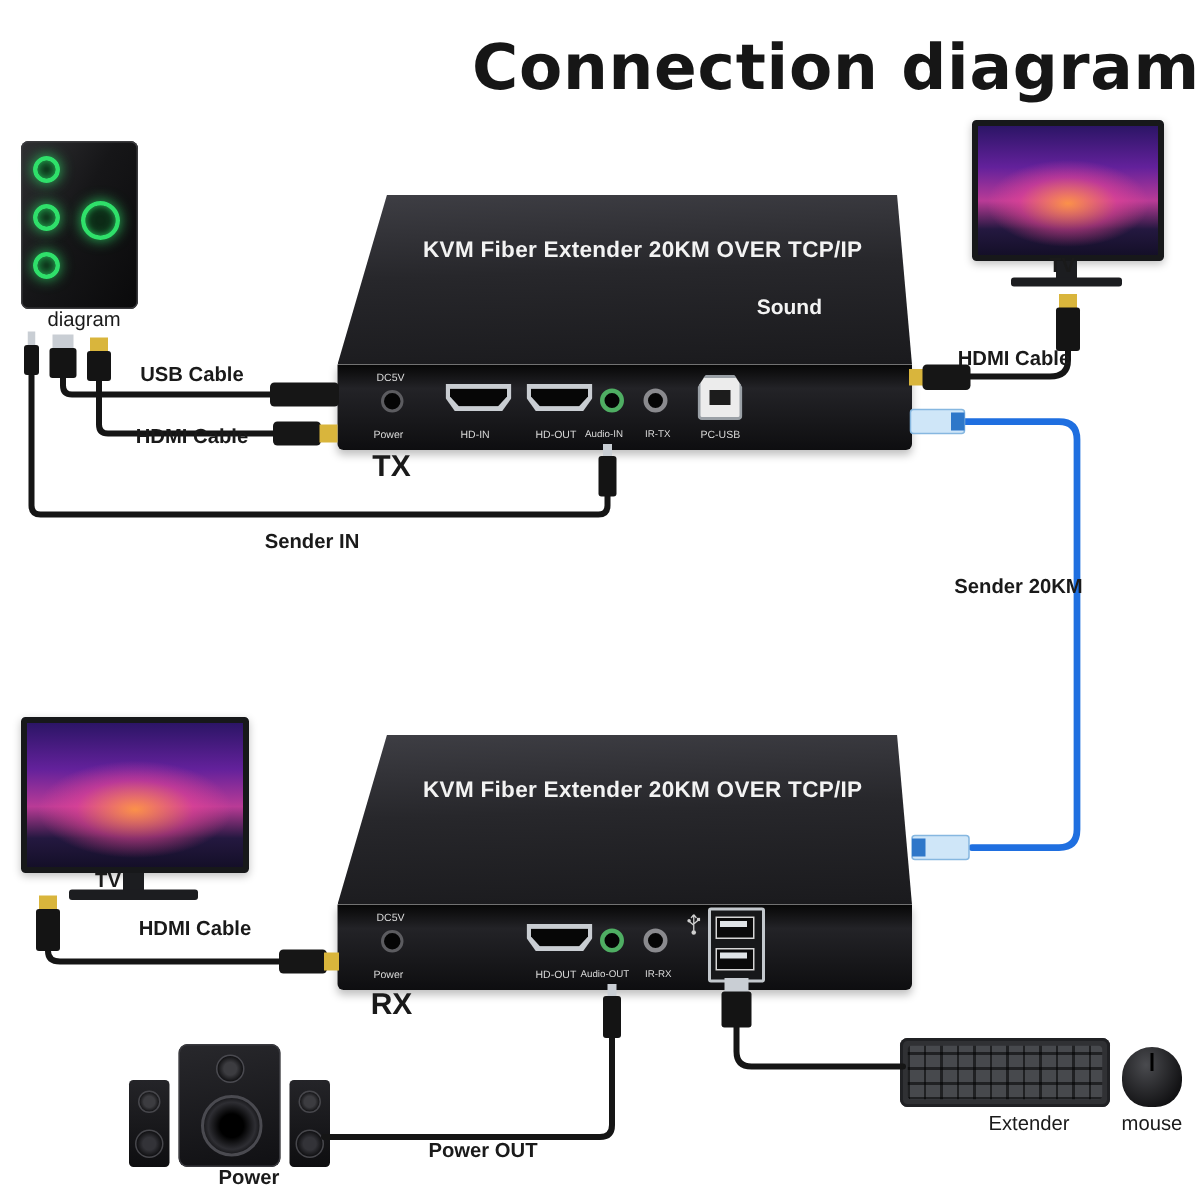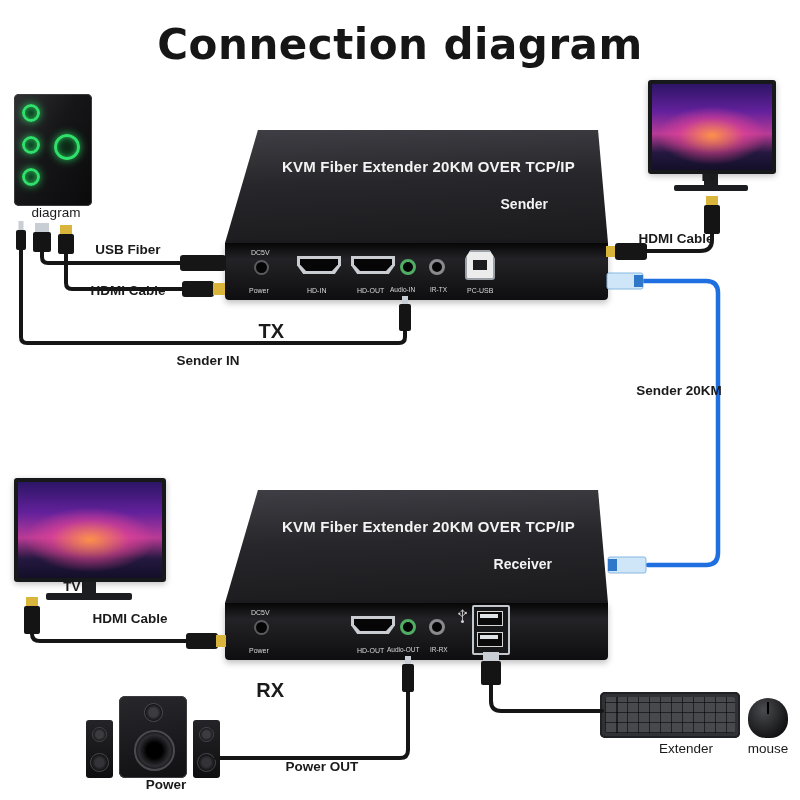--- a/index.html
+++ b/index.html
@@ -1,22 +1,22 @@
 <!DOCTYPE html>
 <html><head>
 <meta charset="utf-8">
 <style>
   html,body{margin:0;padding:0;background:#ffffff;}
   .canvas{position:relative;width:800px;height:800px;background:#ffffff;overflow:hidden;
           font-family:"Liberation Sans",sans-serif;color:#1a1a1a;}
-  .title{position:absolute;top:20px;left:0;right:0;text-align:center;font-size:42px;
+  .title{position:absolute;top:20px;left:0;right:0;text-align:right;font-size:42px;
          font-weight:800;letter-spacing:.5px;color:#161616;z-index:3;
          font-family:"DejaVu Sans","Liberation Sans",sans-serif;}
   .lbl{position:absolute;font-size:13.5px;font-weight:600;text-align:center;color:#1a1a1a;z-index:3;}
-  .lbl.big{font-size:20px;font-weight:700;text-align:right;margin-top:20px;}
+  .lbl.big{font-size:20px;font-weight:700;text-align:center;}
   .lbl.bold{font-weight:700;}
 
   
   .device{position:absolute;width:383px;height:172px;z-index:1;}
   .top-face{position:absolute;left:0;top:0;width:100%;height:113px;
             clip-path:polygon(8.6% 0,97.4% 0,100% 100%,0 100%);
             background:linear-gradient(178deg,#3e3e44 0%,#27272b 45%,#1a1a1d 100%);}
   .front-face{position:absolute;left:0;top:113px;width:100%;height:57px;border-radius:0 0 4px 4px;
               background:linear-gradient(180deg,#060606 0%,#232327 28%,#0e0e10 100%);
               box-shadow:0 3px 6px rgba(0,0,0,.25);}
@@ -106,21 +106,21 @@
 
   <div class="tv" style="left:14px;top:478px;width:152px;height:124px">
     <div class="tv-screen" style="width:144px;height:96px"></div>
     <div class="tv-neck" style="left:68px;top:104px;width:14px;height:12px"></div>
     <div class="tv-base" style="left:32px;top:115px;width:86px;height:7px"></div>
   </div>
 
   <div class="device" style="left:225px;top:130px">
     <div class="top-face">
       <div class="panel-title">KVM Fiber Extender 20KM OVER TCP/IP</div>
-      <div class="role">Sender</div>
+      <div class="role">Sound</div>
     </div>
     <div class="front-face">
       <span class="port-label" style="left:26px;top:6px">DC5V</span>
       <div class="jack" style="left:29px;top:17px;width:15px;height:15px;border:2px solid #5c5c60"></div>
       <span class="port-label" style="left:24px;top:44px">Power</span>
       <div class="hdmi-port" style="left:72px;top:13px"></div>
       <span class="port-label" style="left:82px;top:44px">HD-IN</span>
       <div class="hdmi-port" style="left:126px;top:13px"></div>
       <span class="port-label" style="left:132px;top:44px">HD-OUT</span>
       <div class="jack" style="left:175px;top:16px;width:16px;height:16px;border:3px solid #4fae63"></div>
@@ -128,21 +128,20 @@
       <div class="jack" style="left:204px;top:16px;width:16px;height:16px;border:3px solid #8a8a8e"></div>
       <span class="port-label" style="left:205px;top:44px;font-size:6.5px">IR-TX</span>
       <div class="usb-b" style="left:240px;top:7px"></div>
       <span class="port-label" style="left:242px;top:44px">PC-USB</span>
     </div>
   </div>
 
   <div class="device" style="left:225px;top:490px">
     <div class="top-face">
       <div class="panel-title">KVM Fiber Extender 20KM OVER TCP/IP</div>
-      <div class="role" style="right:56px">Receiver</div>
     </div>
     <div class="front-face">
       <span class="port-label" style="left:26px;top:6px">DC5V</span>
       <div class="jack" style="left:29px;top:17px;width:15px;height:15px;border:2px solid #5c5c60"></div>
       <span class="port-label" style="left:24px;top:44px">Power</span>
       <div class="hdmi-port" style="left:126px;top:13px"></div>
       <span class="port-label" style="left:132px;top:44px">HD-OUT</span>
       <div class="jack" style="left:175px;top:16px;width:16px;height:16px;border:3px solid #4fae63"></div>
       <span class="port-label" style="left:162px;top:44px;font-size:6.5px">Audio-OUT</span>
       <div class="jack" style="left:204px;top:16px;width:16px;height:16px;border:3px solid #8a8a8e"></div>
@@ -233,21 +232,21 @@
       <rect x="405" y="656" width="6" height="9" fill="#c9ced4"></rect>
         <rect x="402" y="664" width="12" height="28" rx="2" fill="#141414"></rect>
     </g>
     <g>
       <rect x="483" y="652" width="16" height="10" fill="#c9ced4"></rect>
         <rect x="481" y="661" width="20" height="24" rx="2" fill="#141414"></rect>
     </g>
   </svg>
 
   <div class="lbl" style="left:16px;top:205px;width:80px;font-weight:400">diagram</div>
-  <div class="lbl" style="left:86px;top:242px;width:84px">USB Fiber</div>
+  <div class="lbl" style="left:86px;top:242px;width:84px">USB Cable</div>
   <div class="lbl" style="left:82px;top:283px;width:92px">HDMI Cable</div>
   <div class="lbl big" style="left:238px;top:300px;width:46px">TX</div>
   <div class="lbl" style="left:166px;top:353px;width:84px">Sender IN</div>
   <div class="lbl" style="left:686px;top:169px;width:44px">TV</div>
   <div class="lbl" style="left:630px;top:231px;width:92px">HDMI Cable</div>
   <div class="lbl bold" style="left:636px;top:383px;width:86px">Sender 20KM</div>
   <div class="lbl" style="left:50px;top:579px;width:44px">TV</div>
   <div class="lbl" style="left:84px;top:611px;width:92px">HDMI Cable</div>
   <div class="lbl big" style="left:238px;top:659px;width:46px">RX</div>
   <div class="lbl" style="left:276px;top:759px;width:92px">Power OUT</div>

